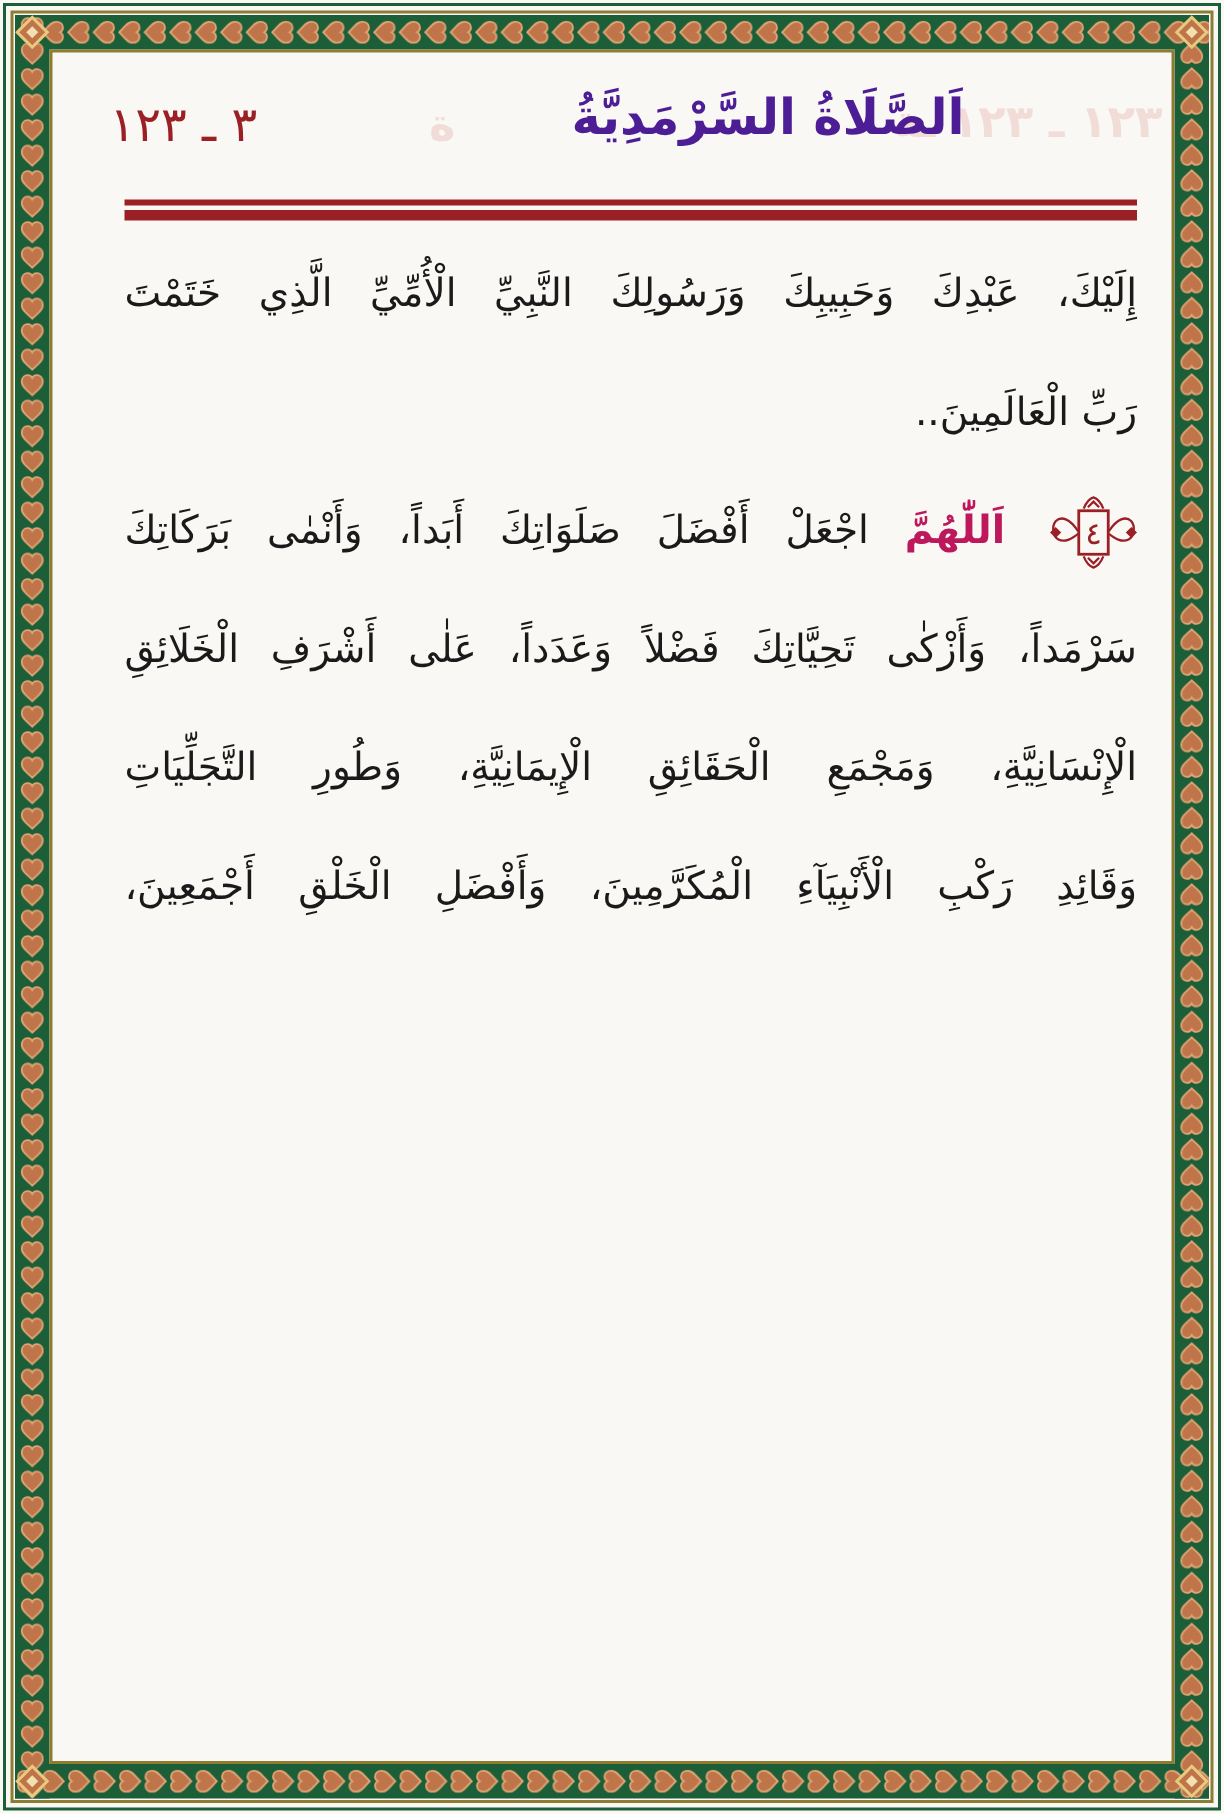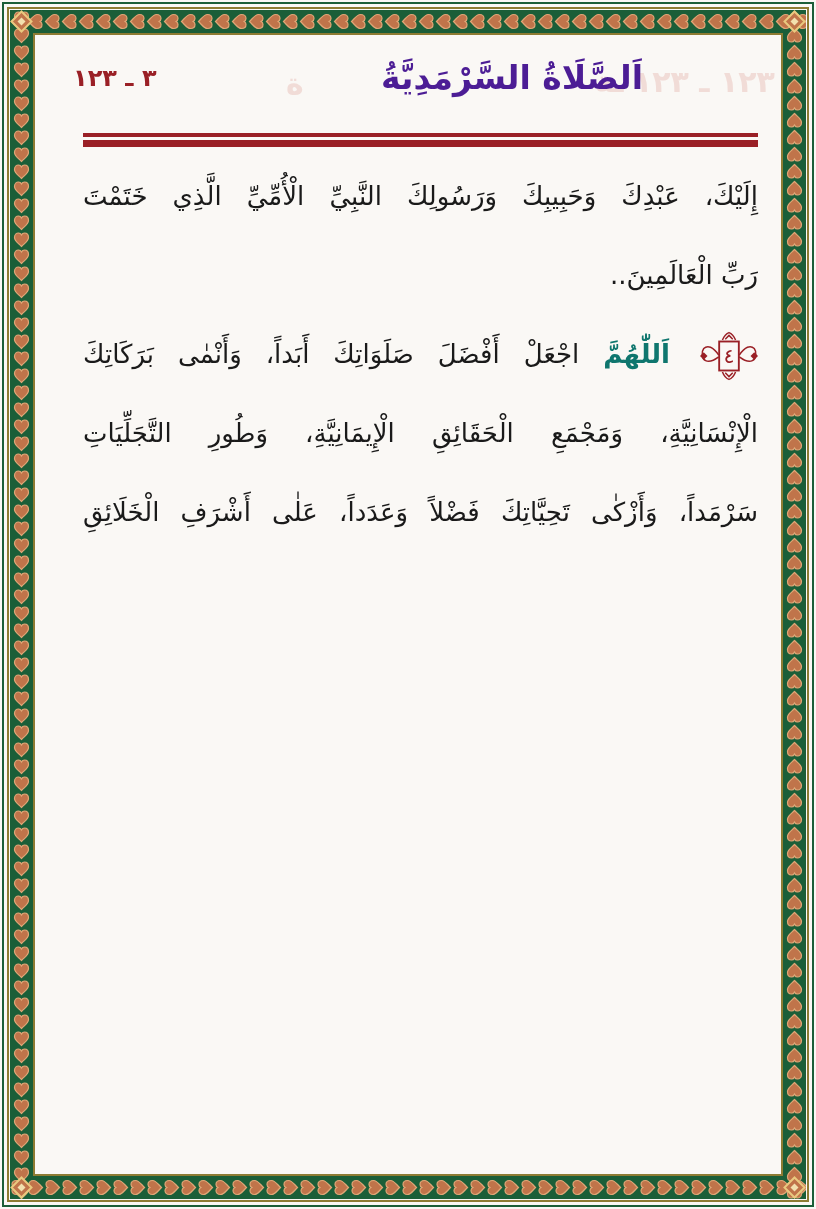--- a/index.html
+++ b/index.html
@@ -17,21 +17,21 @@
   .frame-band-svg { position:absolute; left:0; top:0; pointer-events:none; }
   
   .content {
     position:absolute; left:83px; right:58px; top:48px; bottom:36px;
     direction:rtl;
     color:#1a1a1a;
   }
   .header { position:relative; height:85px; }
   .page-number {
     position:absolute; left:-10px; top:16px;
-    font-size:24px; font-weight:bold; color:#9a2026; letter-spacing:2px;
+    font-size:32px; font-weight:normal; color:#9a2026; letter-spacing:2px;
     white-space:nowrap;
   }
   .doc-title {
     position:absolute; left:262px; top:10px;
     font-size:33px; font-weight:bold; color:#4c1d95;
     white-space:nowrap;
     margin-left:36px;
   }
   .ghost { position:absolute; color:#f1dcd7; font-weight:bold; white-space:nowrap; }
   .ghost-small  { left:203px; top:18px; font-size:30px; }
@@ -42,21 +42,21 @@
     border-bottom:7px solid #9a2026;
   }
   .lines { margin-top:10px; }
   .line {
     height:79px; line-height:79px;
     font-size:26px;
     text-align:justify; text-align-last:justify;
     white-space:nowrap;
   }
   .line.start { text-align-last:auto; }
-  .red { color:#0f766e; font-weight:bold; }
+  .red { color:#be185d; font-weight:bold; }
   .section-marker { display:inline-block; vertical-align:middle; margin-left:6px; }
 </style>
 </head>
 <body>
 
 <div class="page">
 
   <svg class="frame-band-svg" width="816" height="1209" viewBox="0 0 816 1209">
     <defs>
       <path id="heartD" d="M8 15 C4.5 11.5 1 9.5 1 6 C1 3 3 1.5 5 1.5 C6.3 1.5 7.4 2.3 8 3.4 C8.6 2.3 9.7 1.5 11 1.5 C13 1.5 15 3 15 6 C15 9.5 11.5 11.5 8 15 Z" fill="#c0744a" stroke="#e0a676" stroke-width="1.2"></path>
@@ -136,18 +136,19 @@
           </g>
           <path d="M4 23 L0 27 L4 31 L8 27 Z" fill="#9a2026"></path>
           <path d="M58 23 L62 27 L58 31 L54 27 Z" fill="#9a2026"></path>
           <rect x="20.5" y="11.5" width="21" height="31" fill="none" stroke="#9a2026" stroke-width="2"></rect>
           <text x="31" y="35" text-anchor="middle" font-size="22" fill="#9a2026">٤</text>
         </svg>
         <span class="red">اَللّٰهُمَّ</span>
         <span>اجْعَلْ أَفْضَلَ صَلَوَاتِكَ أَبَداً، وَأَنْمٰى بَرَكَاتِكَ</span>
       </div>
 
+      <div class="line">سَرْمَداً، وَأَزْكٰى تَحِيَّاتِكَ فَضْلاً وَعَدَداً، عَلٰى أَشْرَفِ الْخَلَائِقِ</div>
       <div class="line">الْإِنْسَانِيَّةِ، وَمَجْمَعِ الْحَقَائِقِ الْإِيمَانِيَّةِ، وَطُورِ التَّجَلِّيَاتِ</div>
-      <div class="line">سَرْمَداً، وَأَزْكٰى تَحِيَّاتِكَ فَضْلاً وَعَدَداً، عَلٰى أَشْرَفِ الْخَلَائِقِ</div>
+      <div class="line">وَقَائِدِ رَكْبِ الْأَنْبِيَآءِ الْمُكَرَّمِينَ، وَأَفْضَلِ الْخَلْقِ أَجْمَعِينَ،</div>
     </div>
 
   </div>
 </div>
 
 </body></html>

